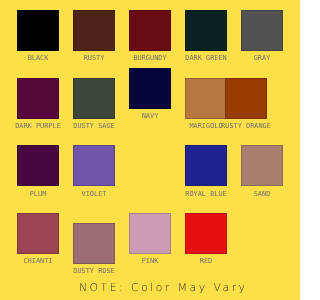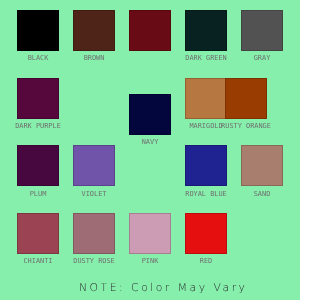--- a/index.html
+++ b/index.html
@@ -13,21 +13,21 @@
   }
   body {
     font-family: "Liberation Sans", sans-serif;
     -webkit-font-smoothing: antialiased;
     text-rendering: geometricPrecision;
   }
   #chart {
     position: relative;
     width: 300px;
     height: 300px;
-    background: #86efac;
+    background: #fde047;
   }
   
   .label, .note {
     -webkit-font-smoothing: antialiased;
     -moz-osx-font-smoothing: grayscale;
     will-change: transform;
     transform: translateZ(0);
   }
   .grid {
     position: absolute;
@@ -80,39 +80,44 @@
 <div id="chart">
 
   <div class="grid">
 
     <div class="cell" style="left: 17.2px; top: 10px;">
       <div class="swatch" title="BLACK" style="background: rgb(0, 0, 0);"></div>
       <div class="label" style="color: rgb(112, 112, 112);">BLACK</div>
     </div>
     <div class="cell" style="left: 73.1px; top: 10px;">
       <div class="swatch" title="BROWN" style="background: rgb(77, 36, 23);"></div>
-      <div class="label" style="color: rgb(112, 112, 112);">BROWN</div>
+      <div class="label" style="color: rgb(112, 112, 112);">RUSTY</div>
     </div>
     <div class="cell" style="left: 129px; top: 10px;">
       <div class="swatch" title="BURGUNDY" style="background: rgb(105, 11, 20);"></div>
+      <div class="label" style="color: rgb(112, 112, 112);">BURGUNDY</div>
     </div>
     <div class="cell" style="left: 184.9px; top: 10px;">
       <div class="swatch" title="DARK GREEN" style="background: rgb(7, 34, 32);"></div>
       <div class="label" style="color: rgb(112, 112, 112);">DARK GREEN</div>
     </div>
     <div class="cell" style="left: 240.8px; top: 10px;">
       <div class="swatch" title="GRAY" style="background: rgb(82, 82, 82);"></div>
       <div class="label" style="color: rgb(112, 112, 112);">GRAY</div>
     </div>
 
     <div class="cell" style="left: 17.2px; top: 77.7px;">
       <div class="swatch" title="DARK PURPLE" style="background: rgb(86, 7, 60);"></div>
       <div class="label" style="color: rgb(112, 112, 112);">DARK PURPLE</div>
     </div>
-    <div class="cell" style="left: 129px; top: 94px;">
+    <div class="cell" style="left: 73.1px; top: 77.7px;">
+      <div class="swatch" title="DUSTY SAGE" style="background: rgb(61, 71, 60);"></div>
+      <div class="label" style="color: rgb(112, 112, 112);">DUSTY SAGE</div>
+    </div>
+    <div class="cell" style="left: 129px; top: 68px;">
       <div class="swatch" title="NAVY" style="background: rgb(2, 6, 60);"></div>
       <div class="label" style="color: rgb(112, 112, 112);">NAVY</div>
     </div>
     <div class="cell" style="left: 184.9px; top: 77.7px;">
       <div class="swatch" title="MARIGOLD" style="background: rgb(182, 119, 64);"></div>
       <div class="label" style="color: rgb(112, 112, 112);">MARIGOLD</div>
     </div>
     <div class="cell" style="left: 225px; top: 77.7px;">
       <div class="swatch" title="RUSTY ORANGE" style="background: rgb(152, 60, 2);"></div>
       <div class="label" style="color: rgb(112, 112, 112);">RUSTY ORANGE</div>
@@ -132,21 +137,21 @@
     </div>
     <div class="cell" style="left: 240.8px; top: 145.4px;">
       <div class="swatch" title="SAND" style="background: rgb(168, 127, 110);"></div>
       <div class="label" style="color: rgb(112, 112, 112);">SAND</div>
     </div>
 
     <div class="cell" style="left: 17.2px; top: 213.1px;">
       <div class="swatch" title="CHIANTI" style="background: rgb(155, 66, 83);"></div>
       <div class="label" style="color: rgb(112, 112, 112);">CHIANTI</div>
     </div>
-    <div class="cell" style="left: 73.1px; top: 213px;">
+    <div class="cell" style="left: 73.1px; top: 223px;">
       <div class="swatch" title="DUSTY ROSE" style="background: rgb(158, 108, 117);"></div>
       <div class="label" style="color: rgb(112, 112, 112);">DUSTY ROSE</div>
     </div>
     <div class="cell" style="left: 129px; top: 213.1px;">
       <div class="swatch" title="PINK" style="background: rgb(203, 156, 180);"></div>
       <div class="label" style="color: rgb(112, 112, 112);">PINK</div>
     </div>
     <div class="cell" style="left: 184.9px; top: 213.1px;">
       <div class="swatch" title="RED" style="background: rgb(230, 15, 16);"></div>
       <div class="label" style="color: rgb(112, 112, 112);">RED</div>

